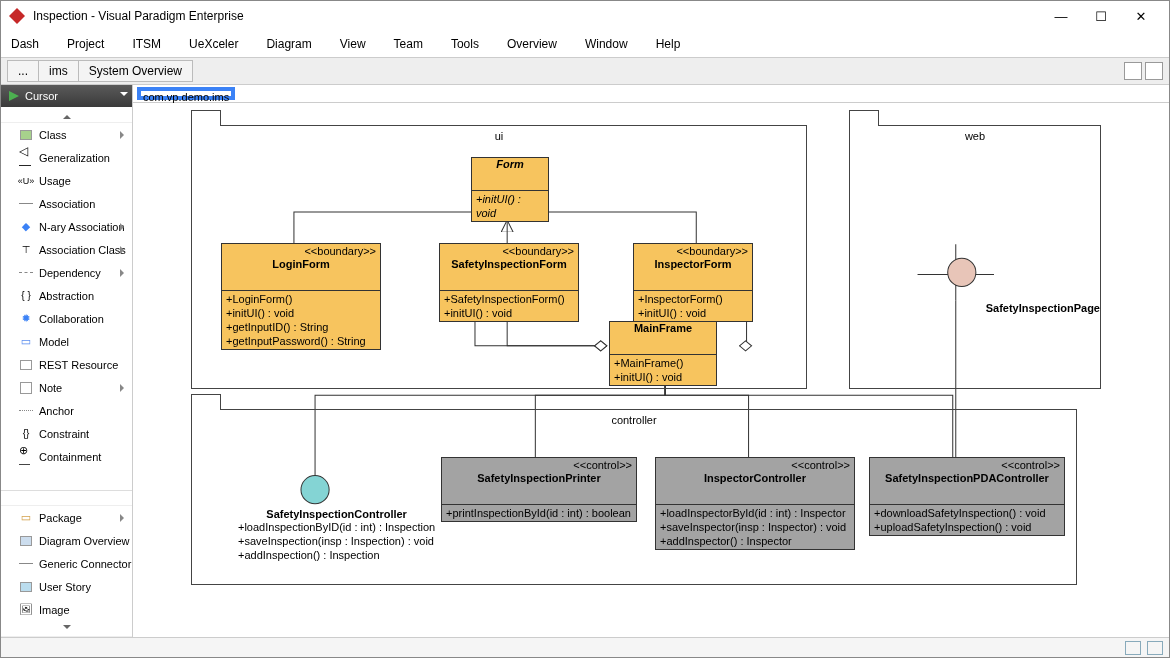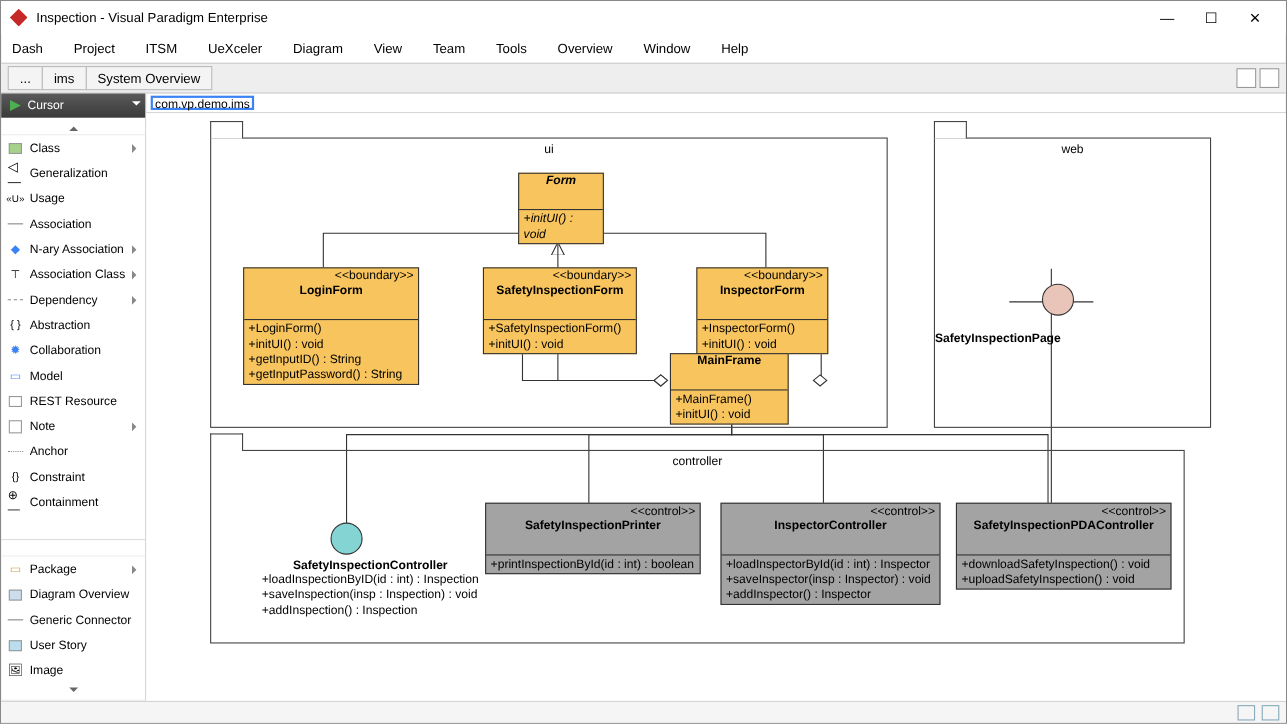--- a/index.html
+++ b/index.html
@@ -16,26 +16,26 @@
 .tbright{position:absolute;right:6px;display:flex}
 .maingrid{display:flex;height:calc(100% - 30px - 26px - 28px - 20px)}
 .palette{width:132px;border-right:1px solid #ccc;display:flex;flex-direction:column}
 .cursorrow{height:22px;background:linear-gradient(#5a5a5a,#3a3a3a);color:#fff;display:flex;align-items:center;padding-left:8px;font-size:11px;position:relative}
 .cursorrow .flag{width:10px;height:10px;background:#4caf50;margin-right:6px;clip-path:polygon(0 0,100% 50%,0 100%)}
 .cursorrow .tri{position:absolute;right:4px;border:4px solid transparent;border-top-color:#fff}
 .pal-sep{height:16px;display:flex;align-items:center;justify-content:center;border-bottom:1px solid #eee}
 .pal-sep .up{border:4px solid transparent;border-bottom-color:#666}
 .pal-sep .down{border:4px solid transparent;border-top-color:#666}
 .pal-items{flex:1;overflow:hidden}
-.pal-item{height:23px;display:flex;align-items:center;padding-left:6px;gap:6px;font-size:11px;position:relative}
+.pal-item{height:23px;display:flex;align-items:center;padding-left:18px;gap:6px;font-size:11px;position:relative}
 .pal-item .ico{width:14px;height:14px;display:flex;align-items:center;justify-content:center;font-size:11px}
 .pal-item .tri{position:absolute;right:4px;border:4px solid transparent;border-left-color:#888}
 .canvaswrap{flex:1;display:flex;flex-direction:column}
 .nspath{height:18px;border-bottom:1px solid #ccc;padding:2px 4px;font-size:11px;display:flex}
-.nspath .txt{border:2px solid #3b82f6;padding:0 2px;background:#fff}
+.nspath .txt{border:4px solid #3b82f6;padding:0 2px;background:#fff}
 .canvas{flex:1;position:relative;background:#fff;overflow:hidden}
 .pkg{position:absolute;border:1px solid #444}
 .pkg .tab{position:absolute;top:-16px;left:-1px;width:30px;height:16px;border:1px solid #444;border-bottom:none;background:#fff}
 .pkg .lbl{position:absolute;top:4px;left:50%;transform:translateX(-50%);font-size:11px}
 .umlclass{position:absolute;border:1px solid #333;background:#f7c45e;font-size:11px}
 .umlclass.ctrl{background:#a3a3a3}
 .umlclass .ster{text-align:right;padding:1px 4px}
 .umlclass .name{text-align:center;font-weight:bold;padding:0 4px 20px;border-bottom:1px solid #333}
 .umlclass .ops{padding:1px 4px;line-height:14px}
 .umlclass .ital{font-style:italic}
@@ -267,21 +267,21 @@
       </svg>
 
       <div class="pkg" style="left:58px;top:22px;width:616px;height:264px">
         <div class="tab"></div>
         <div class="lbl">ui</div>
       </div>
 
       <div class="pkg" style="left:716px;top:22px;width:252px;height:264px">
         <div class="tab"></div>
         <div class="lbl">web</div>
-        <div style="position:absolute;top:176px;width:100%;text-align:left;font-weight:bold;font-size:11px">SafetyInspectionPage</div>
+        <div style="position:absolute;top:176px;width:100%;text-align:right;font-weight:bold;font-size:11px">SafetyInspectionPage</div>
       </div>
 
       <div class="pkg" style="left:58px;top:306px;width:886px;height:176px">
         <div class="tab"></div>
         <div class="lbl">controller</div>
         <div style="position:absolute;left:46px;top:98px;font-size:11px;text-align:left">
           <div style="font-weight:bold;text-align:center">SafetyInspectionController</div>
           <div style="white-space:pre;line-height:14px">+loadInspectionByID(id : int) : Inspection
 +saveInspection(insp : Inspection) : void
 +addInspection() : Inspection</div>

